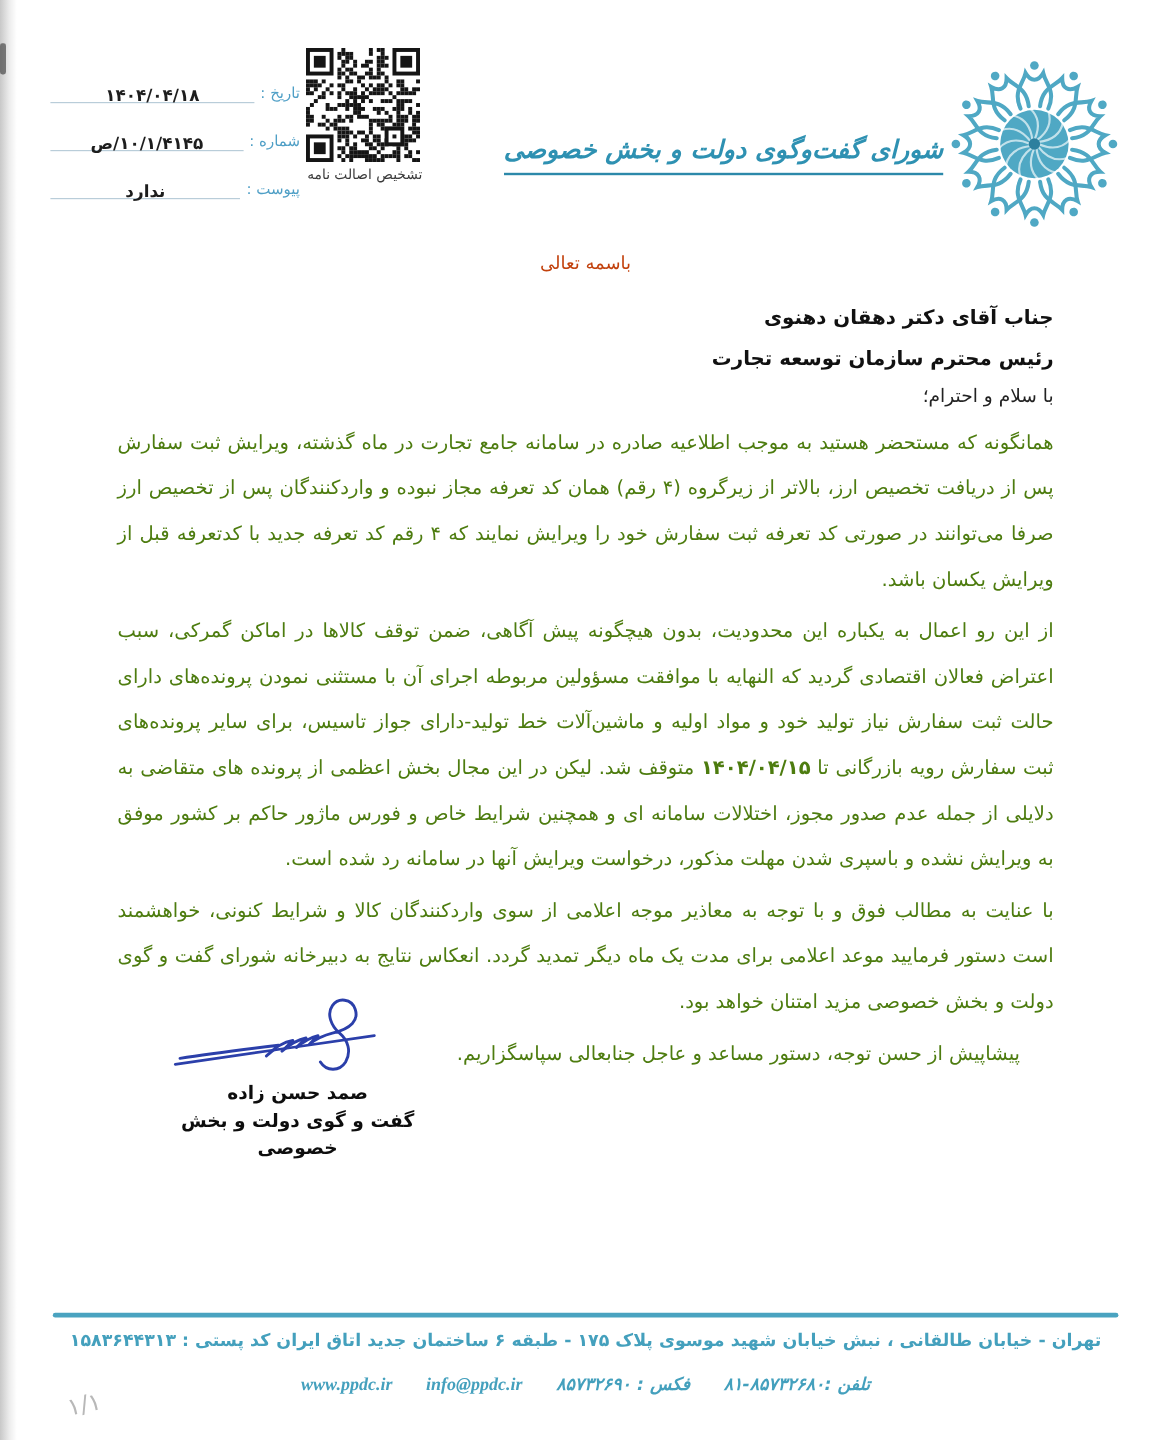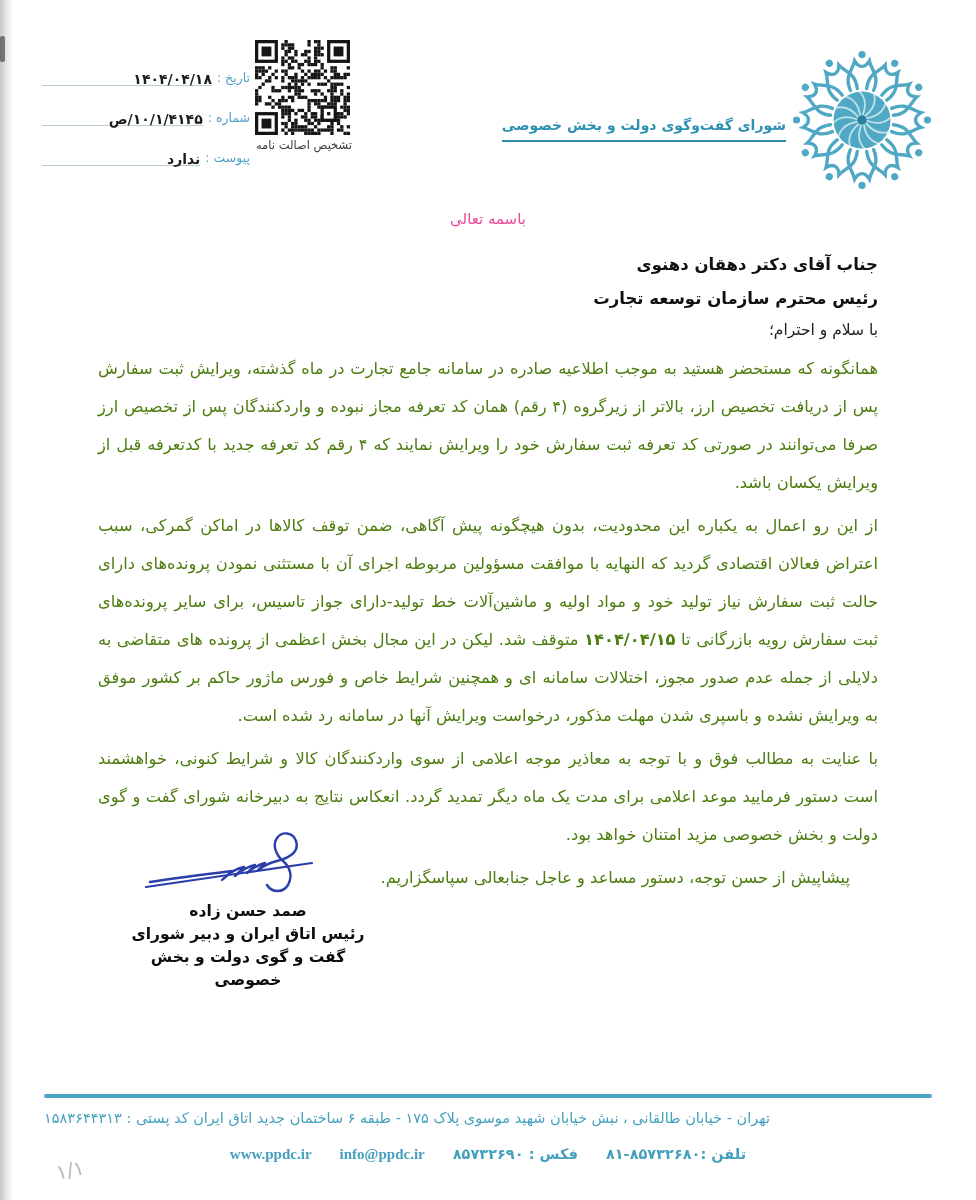--- a/index.html
+++ b/index.html
@@ -10,62 +10,62 @@
   }
   
   .edge-strip{position:absolute;left:0;top:0;width:14px;height:1200px;
     background:linear-gradient(to right,#c8c8c8,#ececec 55%,#ffffff);}
   .edge-nub{position:absolute;left:0;top:36px;width:5px;height:26px;background:#4a4a4a;opacity:.7;border-radius:2px;}
 
   
   .meta-block{position:absolute;top:46px;left:42px;width:208px;direction:rtl;}
   .meta-row{display:flex;align-items:flex-end;height:40px;}
   .meta-label{color:#4f9fc6;font-size:12.5px;white-space:nowrap;padding-left:5px;padding-bottom:1px;}
-  .meta-line{flex:1;border-bottom:1px solid #b9cdd9;}
+  .meta-line{flex:1;border-bottom:1px solid #b9cdd9;text-align:center;}
   .meta-value{font-weight:bold;font-size:14px;color:#1d1d1d;position:relative;top:3px;white-space:nowrap;}
 
   
   .qr-wrap{position:absolute;left:252px;top:40px;width:100px;text-align:right;}
   .qr-wrap svg{display:block;margin:0 auto;background:#fff;}
   .qr-caption{font-size:11.5px;color:#3a3a3a;margin-top:3px;white-space:nowrap;direction:rtl;}
 
   
   .brand{position:absolute;top:44px;left:498px;width:440px;display:flex;align-items:center;direction:rtl;}
   .brand-logo{flex:0 0 152px;}
   .brand-text{flex:1;text-align:center;padding-top:14px;padding-left:4px;}
-  .brand-fa{font-size:14px;font-weight:bold;color:#2e91b2;
+  .brand-fa{font-size:21px;font-weight:bold;font-style:italic;color:#2e91b2;
     padding-bottom:7px;border-bottom:2px solid #2c89aa;white-space:nowrap;}
   .brand-en{font-size:16px;font-weight:bold;color:#2c89aa;letter-spacing:.4px;margin-top:4px;
     white-space:nowrap;font-family:"Liberation Serif", serif;}
 
   .bismillah{position:absolute;top:210px;left:0;width:100%;text-align:center;
-    font-size:15px;color:#ec4899;direction:rtl;}
+    font-size:15px;color:#c2410c;direction:rtl;}
 
   .recipient{position:absolute;top:248px;right:98px;direction:rtl;}
   .recipient-name,.recipient-title{font-weight:bold;font-size:16.5px;line-height:34px;color:#111;}
   .salutation{font-size:15.5px;margin-top:5px;color:#222;}
 
   .letter-body{position:absolute;top:350px;right:98px;width:780px;direction:rtl;
     text-align:justify;font-size:16.3px;line-height:38px;color:#4d7c0f;}
   .letter-body p{margin:0 0 5px 0;}
   .date-underline{font-weight:bold;}
   .closing{padding-right:28px;}
 
   
   .sig-block{position:absolute;top:822px;left:116px;width:264px;text-align:center;direction:rtl;}
   .sig-scribble{display:block;margin:0 auto;}
   .sig-name{font-weight:bold;font-size:15.5px;line-height:23px;color:#0d0d0d;}
 
   
   .footer-rule{position:absolute;top:1094px;left:44px;width:888px;height:4px;background:#4aa3c0;border-radius:2px;}
-  .footer-address{position:absolute;top:1110px;left:44px;width:888px;text-align:left;direction:rtl;
-    color:#44a0bd;font-weight:normal;font-size:14.5px;white-space:nowrap;}
+  .footer-address{position:absolute;top:1110px;left:44px;width:888px;text-align:center;direction:rtl;
+    color:#44a0bd;font-weight:bold;font-size:14.5px;white-space:nowrap;}
   .footer-contact{position:absolute;top:1146px;left:44px;width:888px;display:flex;justify-content:center;
     gap:28px;direction:rtl;color:#44a0bd;font-weight:bold;font-size:14.5px;}
-  .footer-contact span{white-space:nowrap;}
+  .footer-contact span{white-space:nowrap;font-style:italic;}
   .latin{direction:ltr;unicode-bidi:embed;font-family:"Liberation Serif", serif;font-size:15px;}
   .page-num{position:absolute;left:56px;top:1158px;color:#b8b8b8;font-size:20px;transform:rotate(-12deg);}
 </style>
 </head>
 <body>
 
 <div id="page">
   <div class="edge-strip"></div>
   <div class="edge-nub"></div>
 
@@ -477,21 +477,20 @@
     <p>با عنایت به مطالب فوق و با توجه به معاذیر موجه اعلامی از سوی واردکنندگان کالا و شرایط کنونی، خواهشمند است دستور فرمایید موعد اعلامی برای مدت یک ماه دیگر تمدید گردد. انعکاس نتایج به دبیرخانه شورای گفت و گوی دولت و بخش خصوصی مزید امتنان خواهد بود.</p>
     <p class="closing">پیشاپیش از حسن توجه، دستور مساعد و عاجل جنابعالی سپاسگزاریم.</p>
   </div>
 
   <div class="sig-block">
     <svg class="sig-scribble" width="225" height="78" viewBox="0 0 225 78">
       <path d="M14,60 C40,56 72,52 96,49 C92,54 88,56 86,58 C94,50 102,46 108,45 C104,49 101,52 99,54 C107,47 114,44 119,43 C116,46 113,49 111,51 C118,45 125,42 129,41 C126,44 124,46 122,48 C130,42 137,40 141,39 C157,35 163,28 160,19 C157,10 146,9 141,16 C136,23 140,33 147,39 C154,45 157,54 152,63 C147,71 136,71 131,63" fill="none" stroke="#2b3faa" stroke-width="2.4" stroke-linecap="round" stroke-linejoin="round"></path>
       <path d="M10,65 C62,57 122,49 176,41" fill="none" stroke="#2b3faa" stroke-width="2.2" stroke-linecap="round"></path>
     </svg>
     <div class="sig-name">صمد حسن زاده</div>
-    <div class="sig-name">رئیس اتاق ایران و دبیر شورای</div>
     <div class="sig-name">گفت و گوی دولت و بخش خصوصی</div>
   </div>
 
   <div class="footer-rule"></div>
   <div class="footer-address">تهران - خیابان طالقانی ، نبش خیابان شهید موسوی پلاک ۱۷۵ - طبقه ۶ ساختمان جدید اتاق ایران کد پستی : ۱۵۸۳۶۴۴۳۱۳</div>
   <div class="footer-contact">
     <span>تلفن :۸۵۷۳۲۶۸۰-۸۱</span>
     <span>فکس : ۸۵۷۳۲۶۹۰</span>
     <span class="latin">info@ppdc.ir</span>
     <span class="latin">www.ppdc.ir</span>

